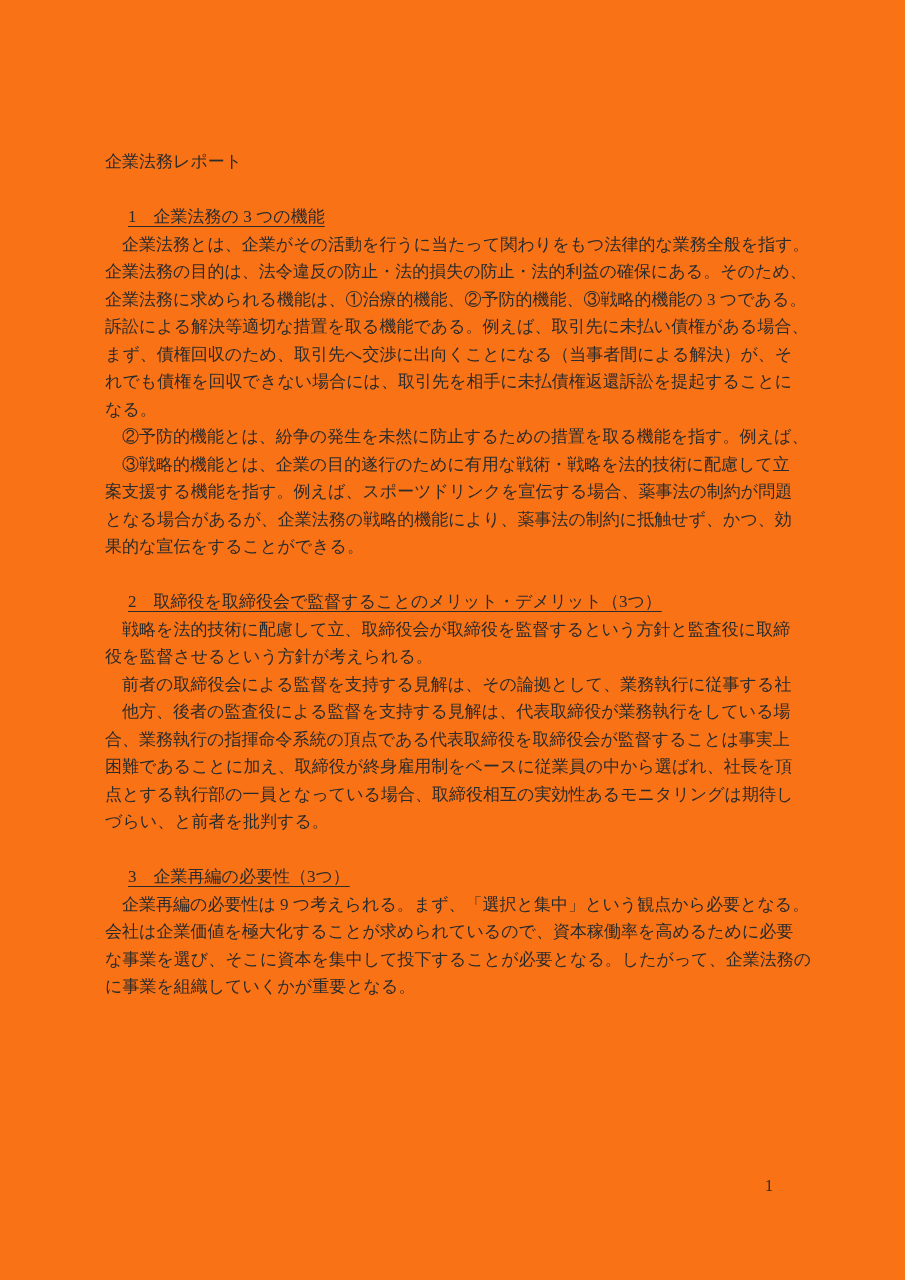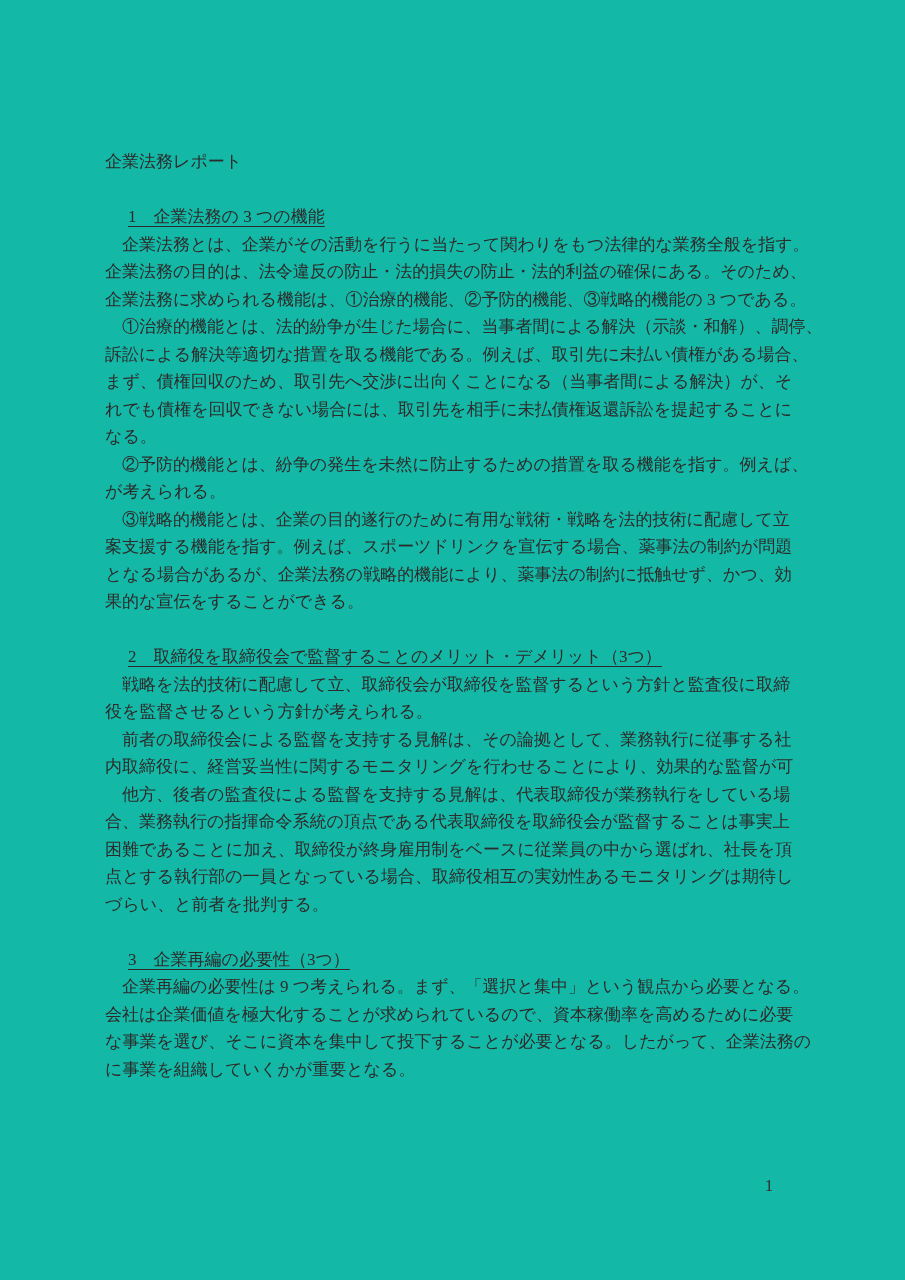--- a/index.html
+++ b/index.html
@@ -4,21 +4,21 @@
 <style>
   html, body {
     margin: 0;
     padding: 0;
     background: #ffffff;
   }
   .page {
     position: relative;
     width: 905px;
     height: 1280px;
-    background: #14b8a6;
+    background: #f97316;
     overflow: hidden;
     font-family: "Liberation Serif", "DejaVu Serif", serif;
     color: #2b2b2b;
   }
   .doc {
     position: absolute;
     left: 105px;
     top: 148px;
     width: 710px;
   }
@@ -52,37 +52,34 @@
 
 <div class="page">
   <div class="doc">
     <div class="line title">企業法務レポート</div>
     <div class="line blank"></div>
     <div id="sections">
         <div class="line heading"><span class="hul">1　企業法務の 3 つの機能</span></div>
         <div class="line">　企業法務とは、企業がその活動を行うに当たって関わりをもつ法律的な業務全般を指す。</div>
         <div class="line">企業法務の目的は、法令違反の防止・法的損失の防止・法的利益の確保にある。そのため、</div>
         <div class="line">企業法務に求められる機能は、①治療的機能、②予防的機能、③戦略的機能の 3 つである。</div>
-        <div class="line">　①治療的機能とは、法的紛争が生じた場合に、当事者間による解決（示談・和解）、調停、</div>
         <div class="line">訴訟による解決等適切な措置を取る機能である。例えば、取引先に未払い債権がある場合、</div>
         <div class="line">まず、債権回収のため、取引先へ交渉に出向くことになる（当事者間による解決）が、そ</div>
         <div class="line">れでも債権を回収できない場合には、取引先を相手に未払債権返還訴訟を提起することに</div>
         <div class="line">なる。</div>
         <div class="line">　②予防的機能とは、紛争の発生を未然に防止するための措置を取る機能を指す。例えば、</div>
-        <div class="line">が考えられる。</div>
         <div class="line">　③戦略的機能とは、企業の目的遂行のために有用な戦術・戦略を法的技術に配慮して立</div>
         <div class="line">案支援する機能を指す。例えば、スポーツドリンクを宣伝する場合、薬事法の制約が問題</div>
         <div class="line">となる場合があるが、企業法務の戦略的機能により、薬事法の制約に抵触せず、かつ、効</div>
         <div class="line">果的な宣伝をすることができる。</div>
         <div class="line blank"></div>
         <div class="line heading"><span class="hul">2　取締役を取締役会で監督することのメリット・デメリット（3つ）</span></div>
         <div class="line">　戦略を法的技術に配慮して立、取締役会が取締役を監督するという方針と監査役に取締</div>
         <div class="line">役を監督させるという方針が考えられる。</div>
         <div class="line">　前者の取締役会による監督を支持する見解は、その論拠として、業務執行に従事する社</div>
-        <div class="line">内取締役に、経営妥当性に関するモニタリングを行わせることにより、効果的な監督が可</div>
         <div class="line">　他方、後者の監査役による監督を支持する見解は、代表取締役が業務執行をしている場</div>
         <div class="line">合、業務執行の指揮命令系統の頂点である代表取締役を取締役会が監督することは事実上</div>
         <div class="line">困難であることに加え、取締役が終身雇用制をベースに従業員の中から選ばれ、社長を頂</div>
         <div class="line">点とする執行部の一員となっている場合、取締役相互の実効性あるモニタリングは期待し</div>
         <div class="line">づらい、と前者を批判する。</div>
         <div class="line blank"></div>
         <div class="line heading"><span class="hul">3　企業再編の必要性（3つ）</span></div>
         <div class="line">　企業再編の必要性は 9 つ考えられる。まず、「選択と集中」という観点から必要となる。</div>
         <div class="line">会社は企業価値を極大化することが求められているので、資本稼働率を高めるために必要</div>
         <div class="line">な事業を選び、そこに資本を集中して投下することが必要となる。したがって、企業法務の</div>

